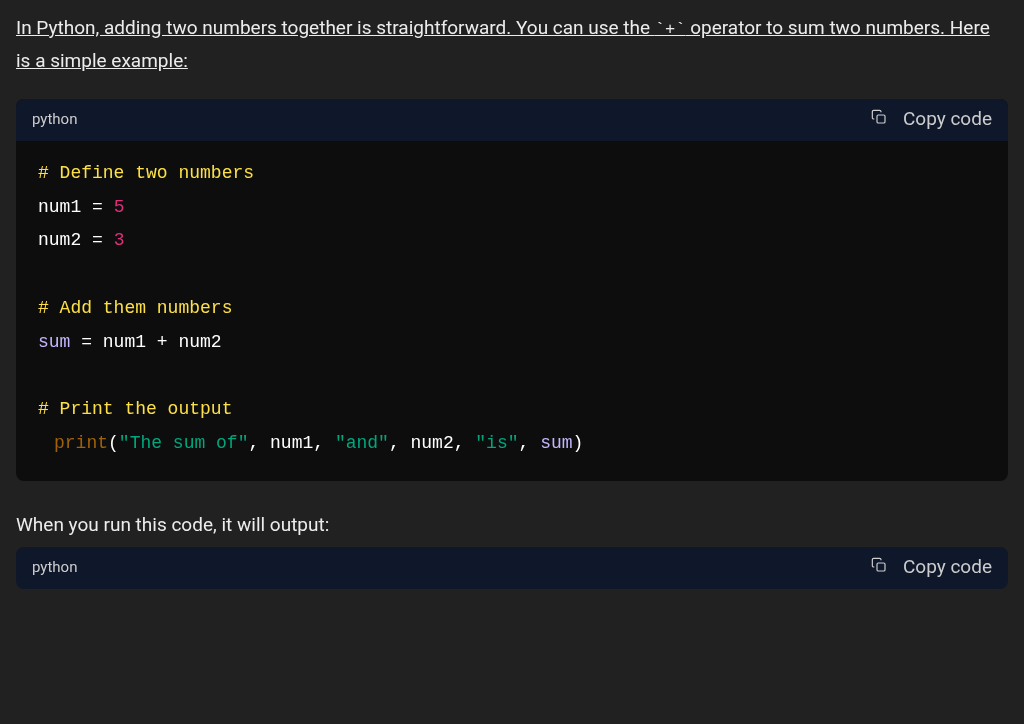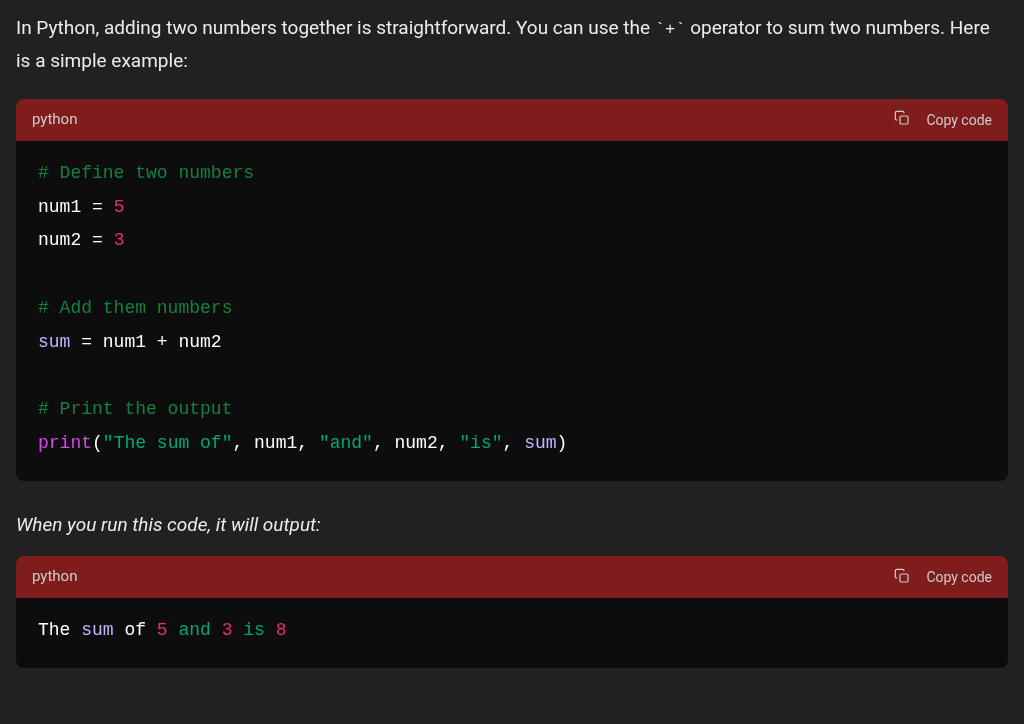--- a/index.html
+++ b/index.html
@@ -11,74 +11,74 @@
       background: #212121;
       color: #ececec;
       font-family: -apple-system, BlinkMacSystemFont, "Segoe UI", Roboto, "Helvetica Neue", Arial, sans-serif;
       font-size: 19px;
       line-height: 1.7;
       padding: 12px 16px;
       width: 1024px;
     }
     .intro-text {
       margin-bottom: 22px;
+      text-decoration: underline;
     }
     .inline-code {
       font-family: "SFMono-Regular", Consolas, "Liberation Mono", Menlo, monospace;
       font-size: 17px;
     }
     .code-block {
       background: #0d0d0d;
       border-radius: 8px;
       overflow: hidden;
       margin-bottom: 28px;
     }
     .code-header {
-      background: #7f1d1d;
+      background: #0f172a;
       display: flex;
       justify-content: space-between;
-      align-items: center;
+      align-items: flex-start;
       padding: 8px 16px;
       font-size: 15px;
       color: #cdcdcd;
     }
     .copy-btn {
       display: flex;
       align-items: center;
       gap: 16px;
       background: none;
       border: none;
       color: #cdcdcd;
       cursor: pointer;
-      font-size: 14px;
+      font-size: 19px;
       font-family: inherit;
     }
     .copy-btn svg {
       width: 16px;
       height: 16px;
       fill: none;
       stroke: #cdcdcd;
       stroke-width: 1.8;
     }
     .code-content {
       padding: 16px 22px 20px 22px;
       font-family: "SFMono-Regular", Consolas, "Liberation Mono", Menlo, monospace;
       font-size: 18px;
       line-height: 1.88;
       color: #ffffff;
       white-space: pre;
     }
-    .tok-comment { color: #15803d; }
+    .tok-comment { color: #fde047; }
     .tok-number { color: #df3079; }
-    .tok-builtin-func { color: #d946ef; }
+    .tok-builtin-func { color: #a16207; margin-left: 16px; }
     .tok-builtin-id { color: #c4b5fd; }
     .tok-string { color: #00a67d; }
     .outro-text {
-      margin-bottom: 15px;
-      font-style: italic;
+      margin-bottom: 6px;
     }
   </style>
 </head>
 <body>
 
 <p class="intro-text">
   <span>In Python, adding two numbers together is straightforward. You can use the </span><code class="inline-code">`+`</code><span> operator to sum two numbers. Here is a simple example:</span>
 </p>
 
 <div class="code-block">
@@ -113,14 +113,13 @@
     <button class="copy-btn">
       <span>
         <svg viewBox="0 0 24 24">
             <rect x="9" y="9" width="12" height="12" rx="2"></rect>
             <path d="M5 15H4a2 2 0 0 1-2-2V4a2 2 0 0 1 2-2h9a2 2 0 0 1 2 2v1"></path>
           </svg>
       </span>
       <span>Copy code</span>
     </button>
   </div>
-  <div class="code-content"><span>The </span><span class="tok-builtin-id">sum</span><span> of </span><span class="tok-number">5</span><span> </span><span class="tok-string">and</span><span> </span><span class="tok-number">3</span><span> </span><span class="tok-string">is</span><span> </span><span class="tok-number">8</span></div>
 </div>
 
 </body></html>

